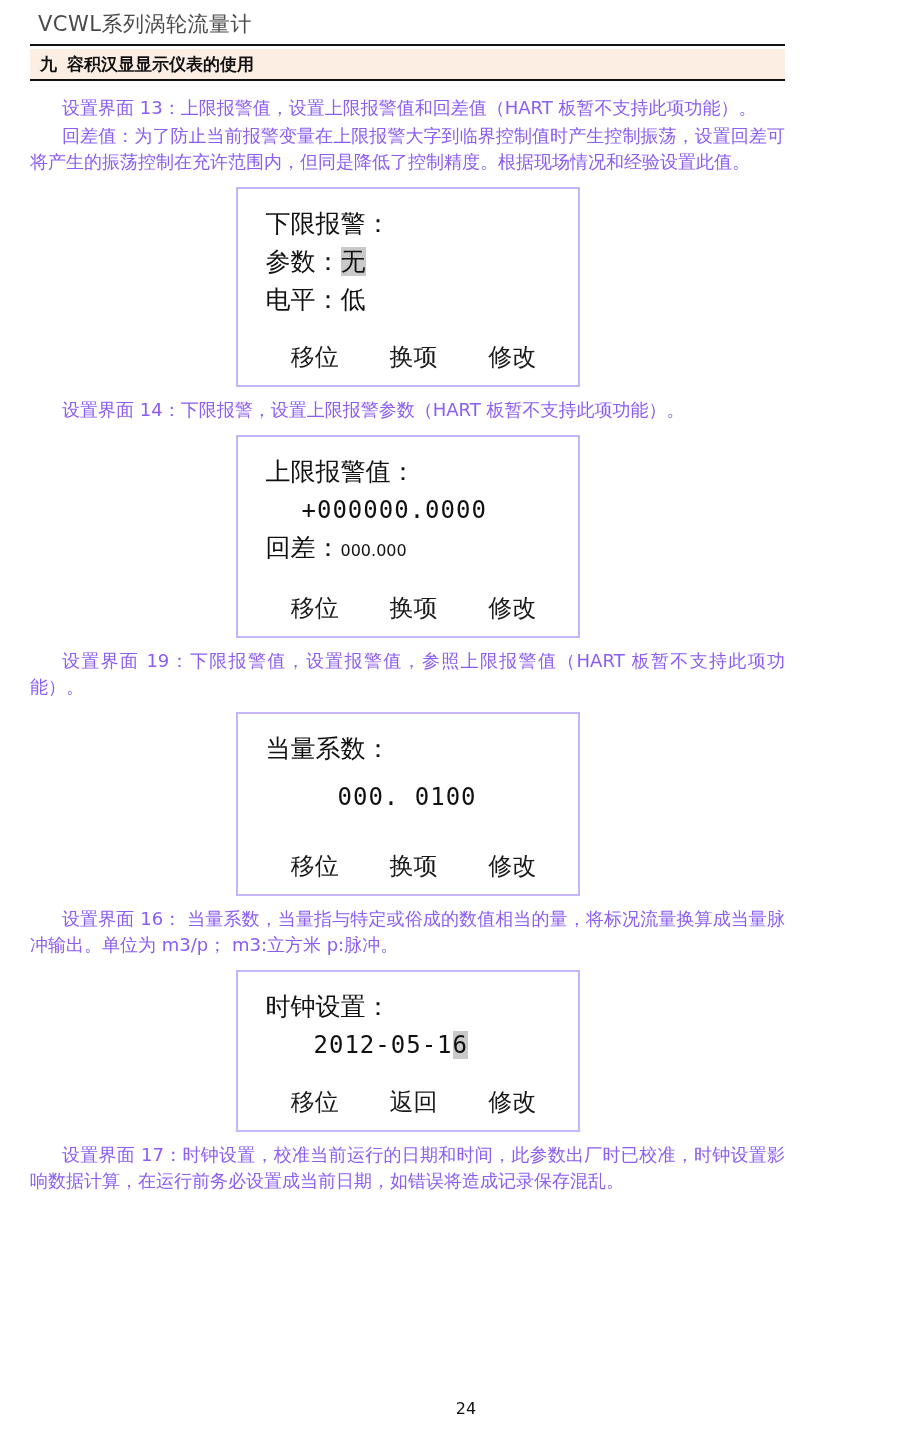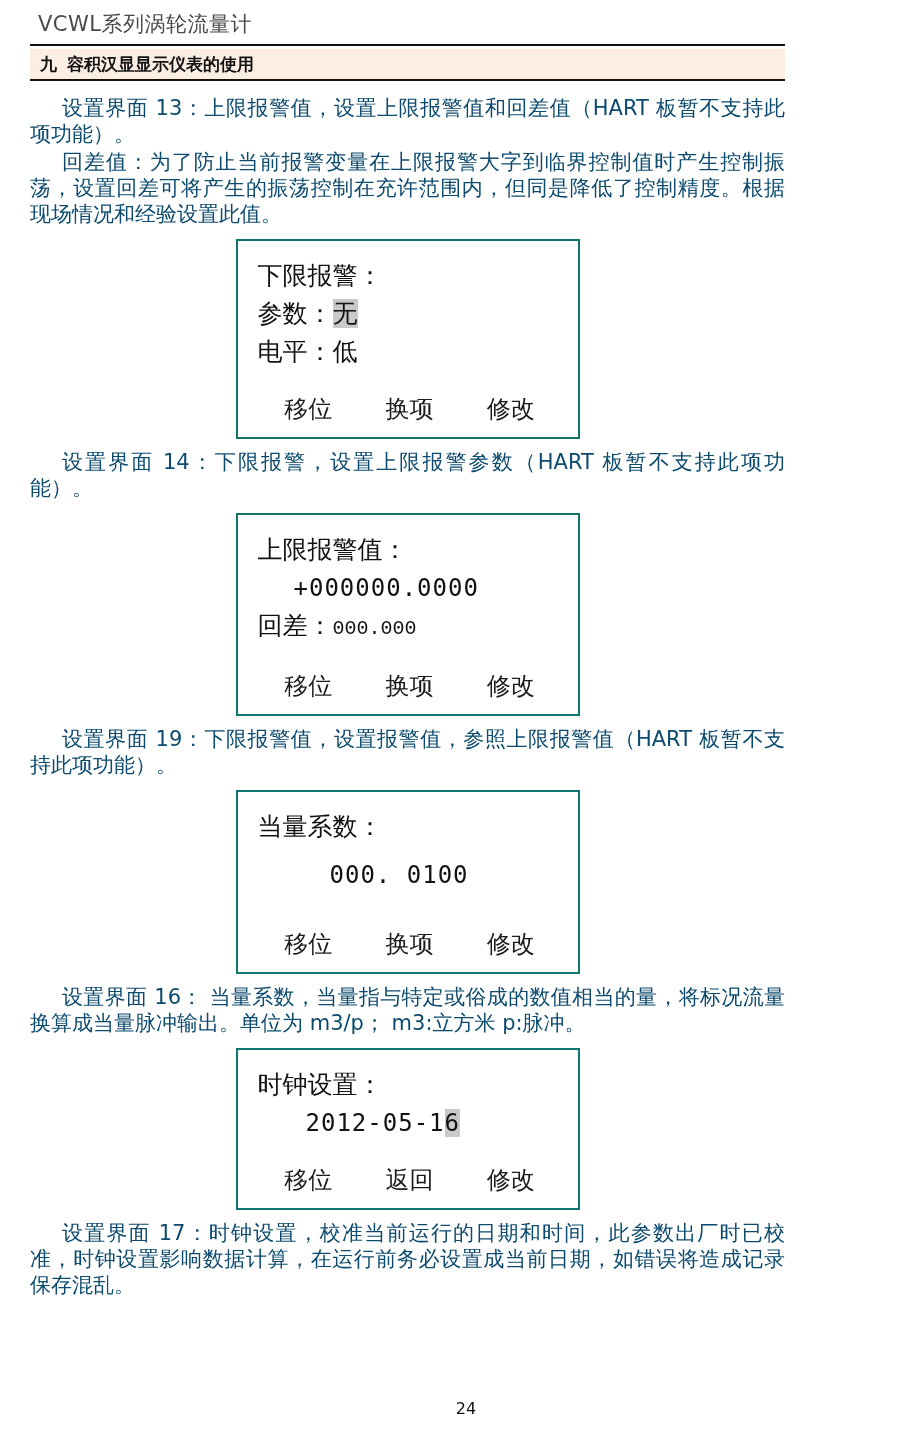--- a/index.html
+++ b/index.html
@@ -45,39 +45,39 @@
     margin-top: 3px;
   }
   .section-bar .sec-num {
     margin-right: 10px;
   }
   .section-rule {
     border-bottom: 2.5px solid #111;
     margin-bottom: 14px;
   }
   p.body-text {
-    font-size: 21px;
+    font-size: 18px;
     line-height: 26px;
     margin: 0 0 2px 0;
     text-align: justify;
-    color: #0c4a6e;
+    color: #8b5cf6;
   }
   p.indent {
     text-indent: 32px;
   }
   .lcd-wrap {
     display: flex;
     justify-content: center;
     margin: 12px 0 10px 0;
   }
   .lcd {
-    border: 2px solid #0f766e;
+    border: 2px solid #c4b5fd;
     width: 344px;
     box-sizing: border-box;
-    padding: 16px 16px 10px 20px;
+    padding: 16px 16px 10px 28px;
     background: #fff;
   }
   .lcd-line {
     font-size: 25px;
     line-height: 38px;
     color: #111;
     white-space: pre;
     font-family: "DejaVu Sans", "Liberation Sans", sans-serif;
   }
   .lcd-line.mono {
@@ -141,21 +141,21 @@
       </div>
     </div>
   </div>
 
   <p class="body-text indent">设置界面 14：下限报警，设置上限报警参数（HART 板暂不支持此项功能）。</p>
 
   <div class="lcd-wrap">
     <div class="lcd">
       <div class="lcd-line">上限报警值：</div>
       <div class="lcd-line mono" style="padding-left:36px;">+000000.0000</div>
-      <div class="lcd-line"><span>回差：</span><span class="mono" style="font-size:20px;font-family:Liberation Mono, monospace;">000.000</span></div>
+      <div class="lcd-line"><span>回差：</span><span class="mono" style="font-size:16px;">000.000</span></div>
       <div class="lcd-spacer"></div>
       <div class="lcd-keys">
         <span>移位</span>
         <span>换项</span>
         <span>修改</span>
       </div>
     </div>
   </div>
 
   <p class="body-text indent">设置界面 19：下限报警值，设置报警值，参照上限报警值（HART 板暂不支持此项功能）。</p>

